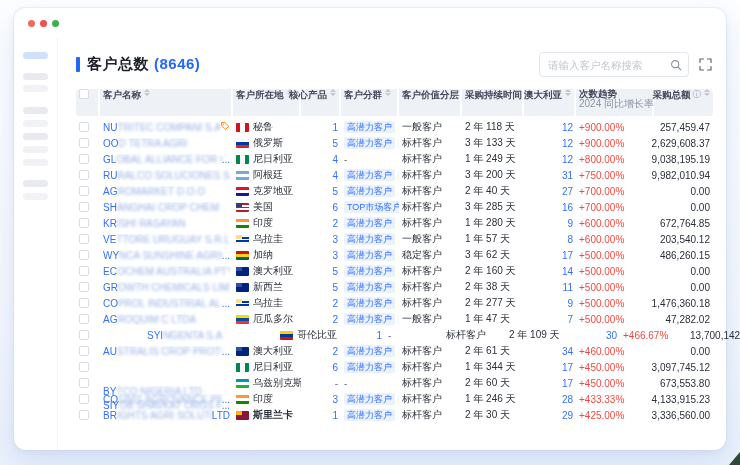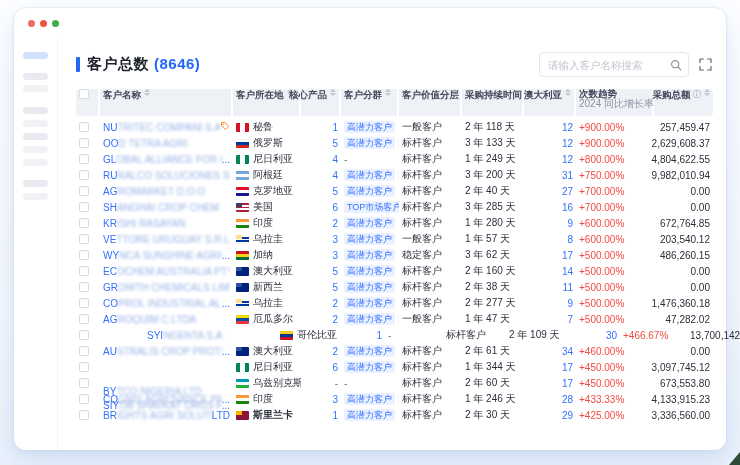--- a/index.html
+++ b/index.html
@@ -297,21 +297,21 @@
             <div class="td" style="width: 62px;">
               <span>1 年 249 天</span>
             </div>
             <div class="td right" style="width: 52px;">
               <a class="link">12</a>
             </div>
             <div class="td" style="width: 78px;">
               <span class="trend">+800.00%</span>
             </div>
             <div class="td right ovr" style="width: 59px;">
-              <span>4,804,622.55</span>
+              <span>9,038,195.19</span>
             </div>
           </div>
           <div class="tr">
             <div class="td" style="width: 24px;">
               <span class="cb"></span>
             </div>
             <div class="td namecell" style="width: 133px;">
               <a>
                 <span class="pre">RU</span>
                 <span class="bl">RALCO SOLUCIONES S.R.</span>

